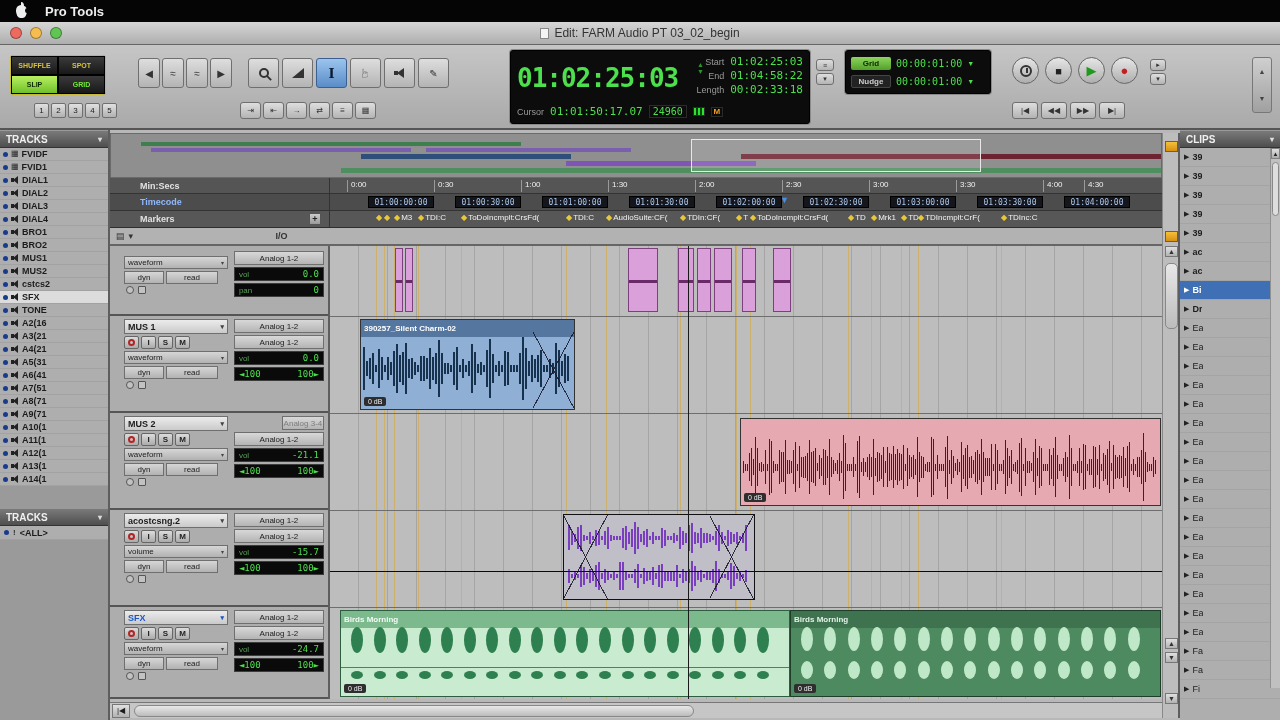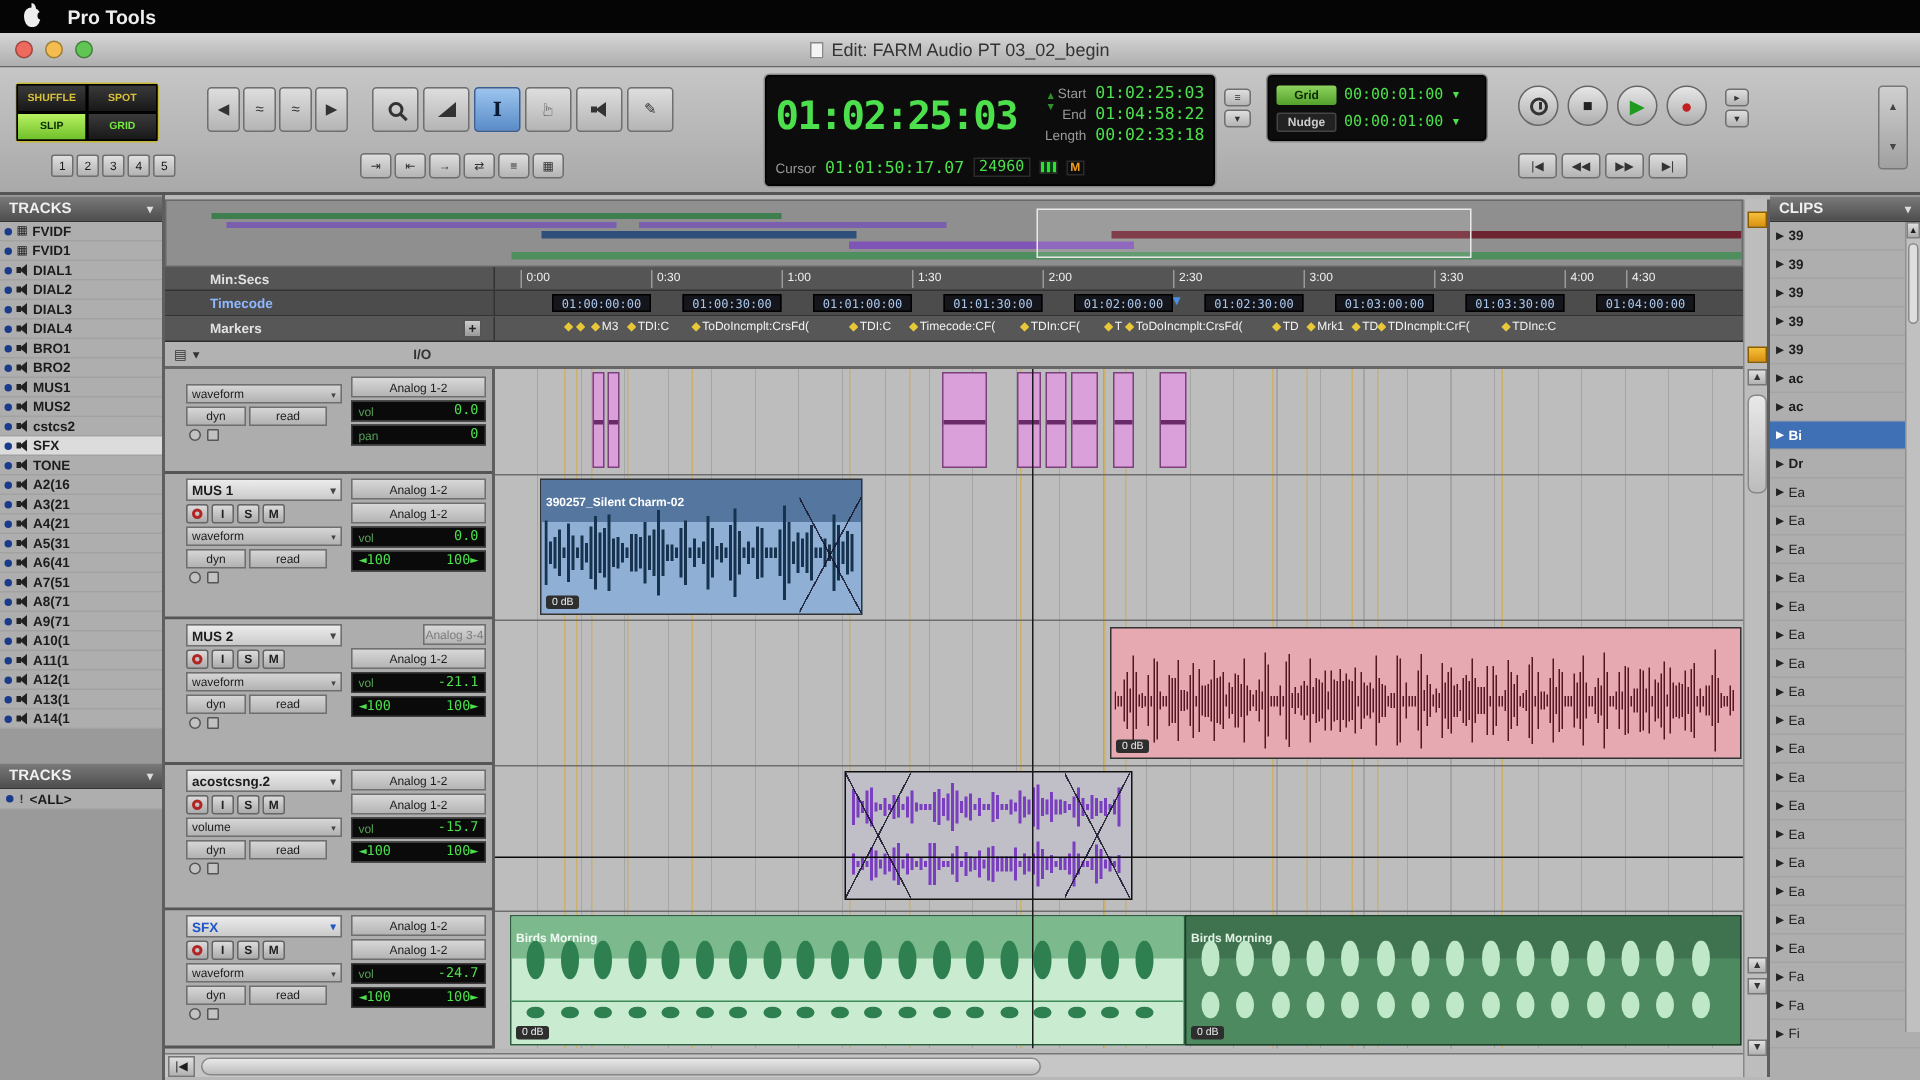--- a/index.html
+++ b/index.html
@@ -179,21 +179,21 @@
 
 
 .canvas{position:absolute;left:220px;top:113px;width:832px;height:453px;background:#bdbdbd;overflow:hidden;
   background-image:repeating-linear-gradient(90deg,transparent 0 28px,rgba(110,110,110,.30) 28px 29px);}
 .lane-sep{position:absolute;left:0;width:832px;height:1px;background:#6e6e6e;}
 .marker-line{position:absolute;top:0;bottom:0;width:1px;background:rgba(216,166,40,.55);}
 .playhead{position:absolute;top:0;bottom:0;width:1px;background:#1a1a1a;left:358px;z-index:30;}
 .vol-line{position:absolute;left:0;width:832px;height:1px;background:#0a0a0a;top:325px;z-index:25;}
 
 .clip{position:absolute;border:1px solid #333;overflow:hidden;}
-.clip-title{height:28px;display:flex;align-items:center;padding:0 3px;font-size:8px;font-weight:bold;white-space:nowrap;overflow:hidden;}
+.clip-title{height:17px;display:flex;align-items:center;padding:0 3px;font-size:8px;font-weight:bold;white-space:nowrap;overflow:hidden;}
 .gain-chip{position:absolute;left:3px;bottom:3px;background:#2e2e2e;color:#eee;font-size:7px;padding:1px 4px;border-radius:2px;z-index:5;}
 .wave{position:absolute;display:flex;align-items:center;overflow:hidden;}
 .wave i{flex:0 0 2px;margin-right:1px;background:currentColor;}
 .wave.dense i{flex:0 0 1px;margin-right:1px;}
 .blobs{position:absolute;display:flex;align-items:center;justify-content:space-between;overflow:hidden;padding:0 6px;}
 .blobs i{width:12px;height:100%;background:currentColor;border-radius:50%;flex:0 0 12px;margin-right:10px;}
 .xfade{position:absolute;z-index:4;background:
   linear-gradient(to top right,transparent calc(50% - 1px),rgba(20,20,40,.85) calc(50% - 1px) 50%,transparent 50%),
   linear-gradient(to bottom right,transparent calc(50% - 1px),rgba(20,20,40,.85) calc(50% - 1px) 50%,transparent 50%);}
 .pink-clip{position:absolute;top:2px;height:64px;background:#d9a0d9;border:1px solid #7e3f7e;}
@@ -663,21 +663,21 @@
             <span class="mlabel">ToDoIncmplt:CrsFd(</span>
           </span>
 
           <span class="marker" style="left: 236px;">
             <span class="dia">◆</span>
             <span class="mlabel">TDI:C</span>
           </span>
 
           <span class="marker" style="left: 276px;">
             <span class="dia">◆</span>
-            <span class="mlabel">Timecode:CF(</span>
+            <span class="mlabel">AudioSuite:CF(</span>
           </span>
 
           <span class="marker" style="left: 350px;">
             <span class="dia">◆</span>
             <span class="mlabel">TDIn:CF(</span>
           </span>
 
           <span class="marker" style="left: 406px;">
             <span class="dia">◆</span>
             <span class="mlabel">T</span>

